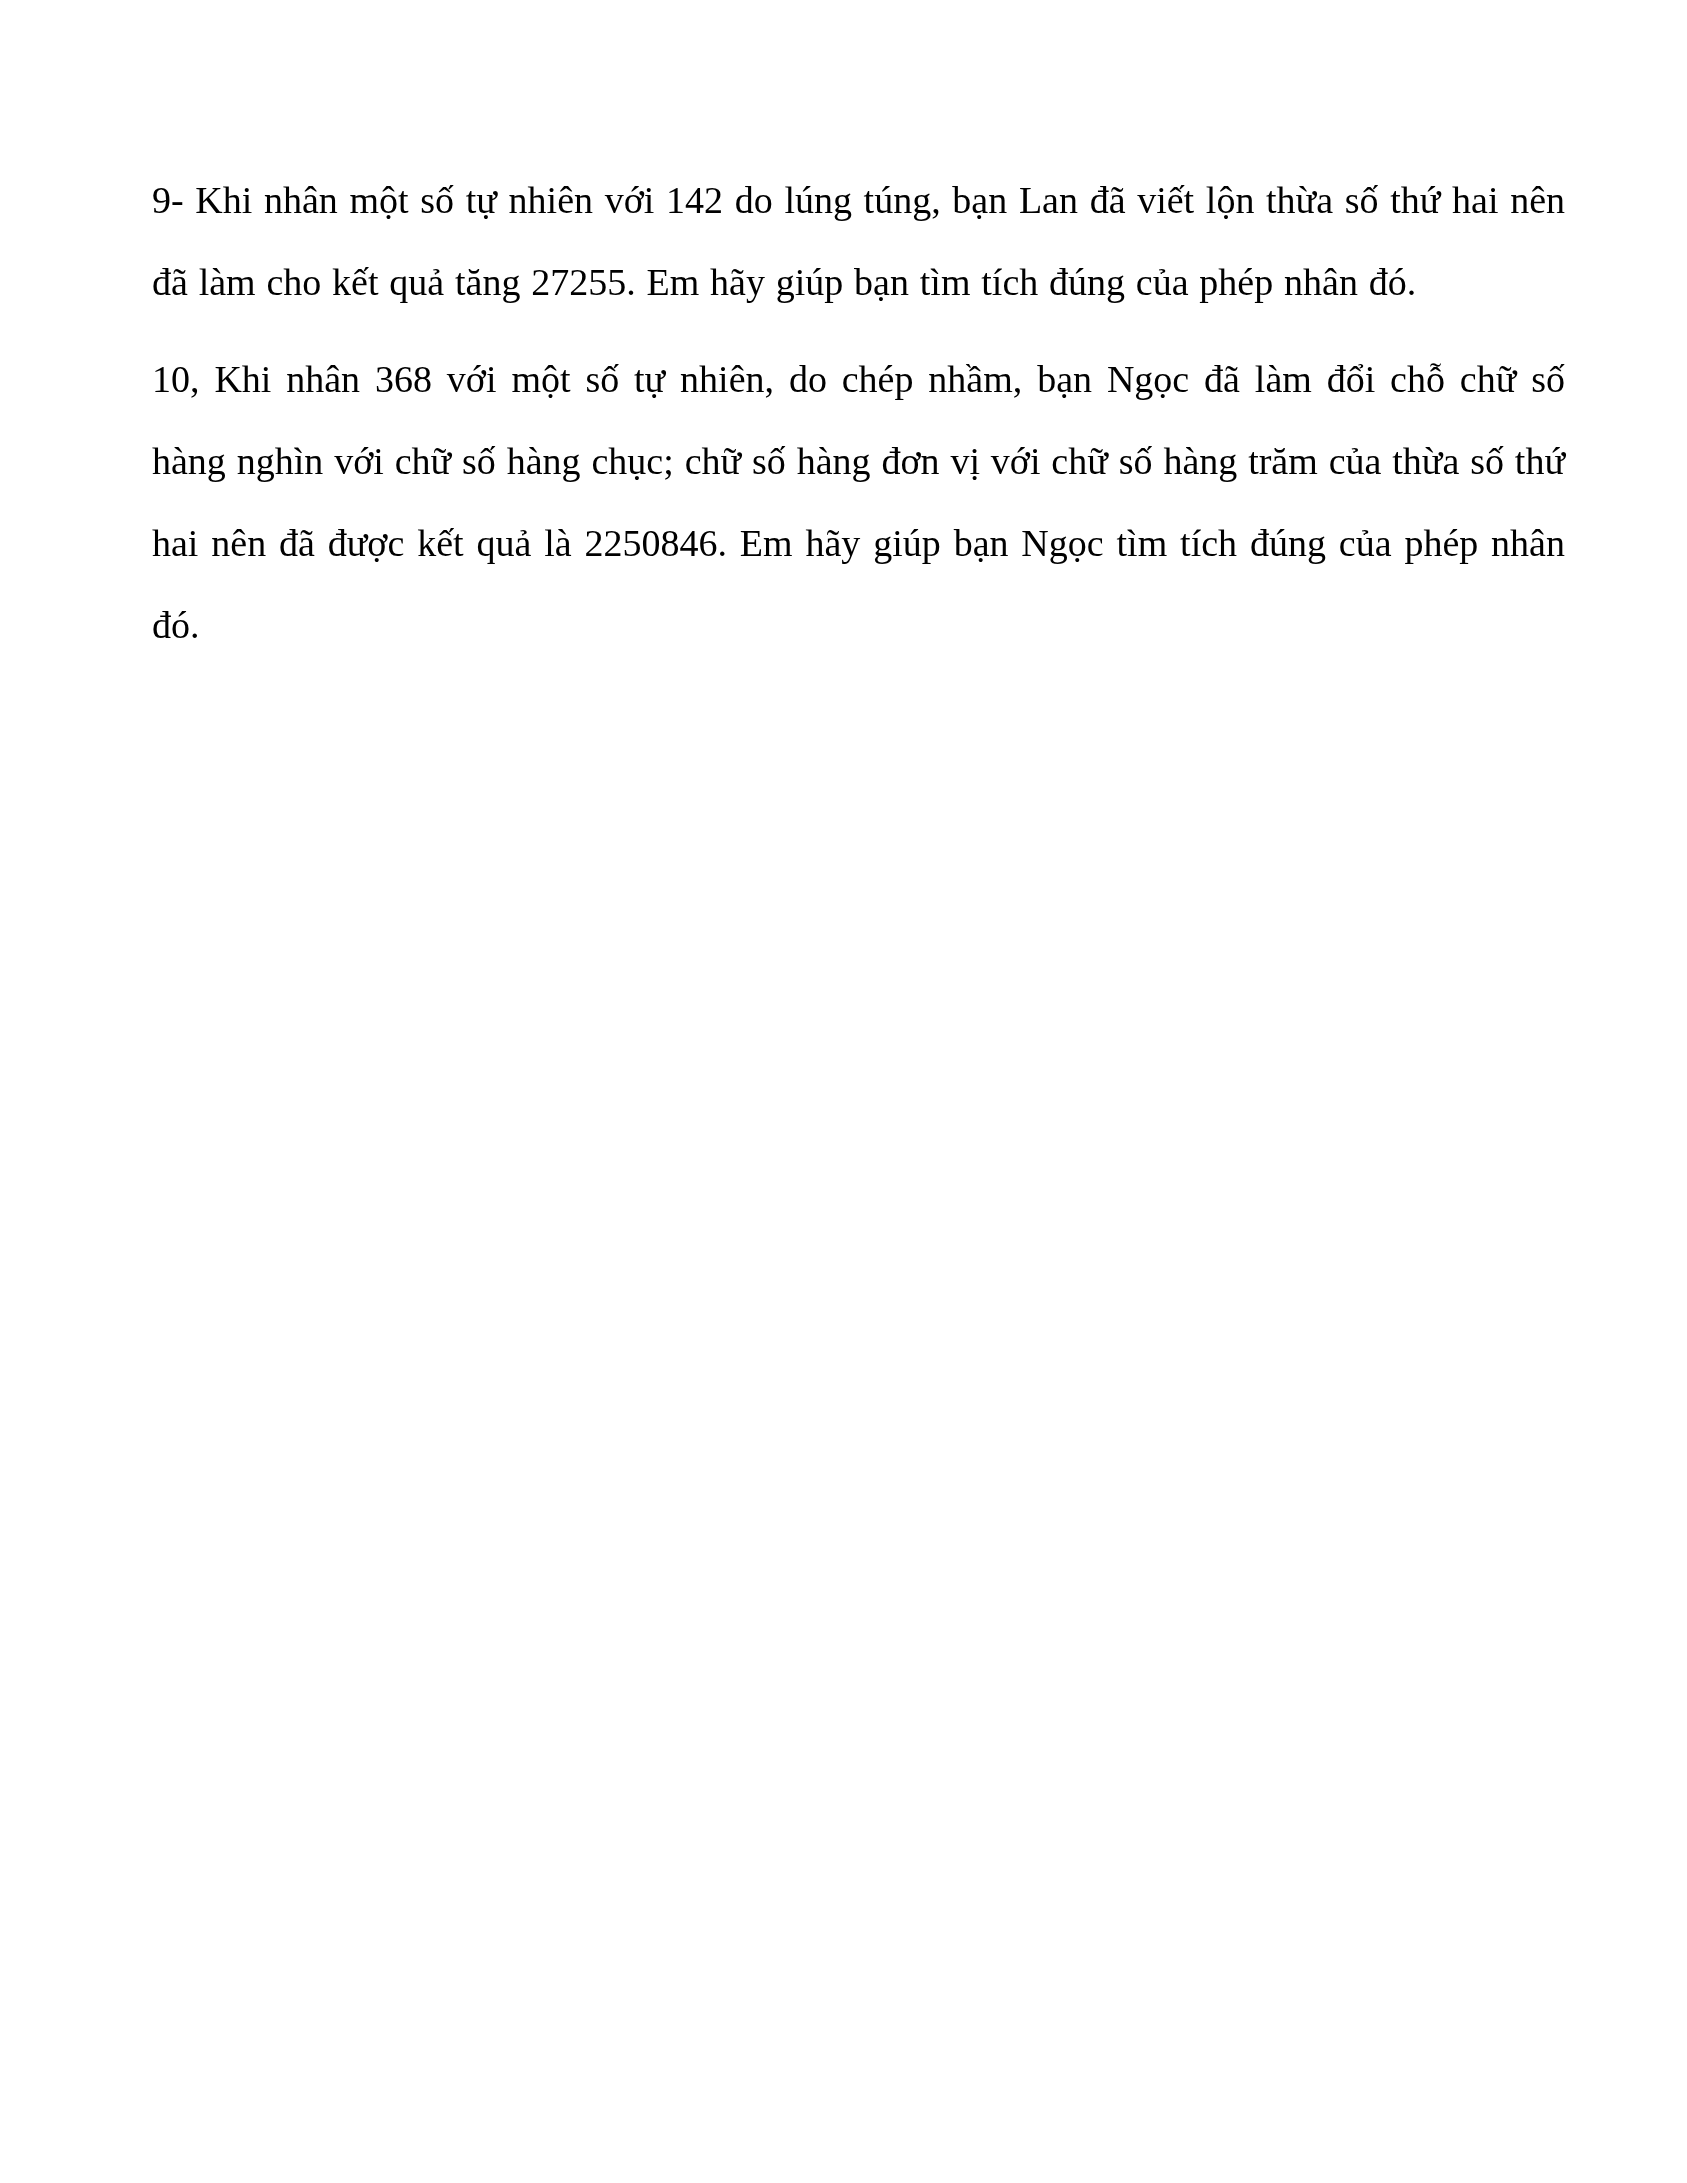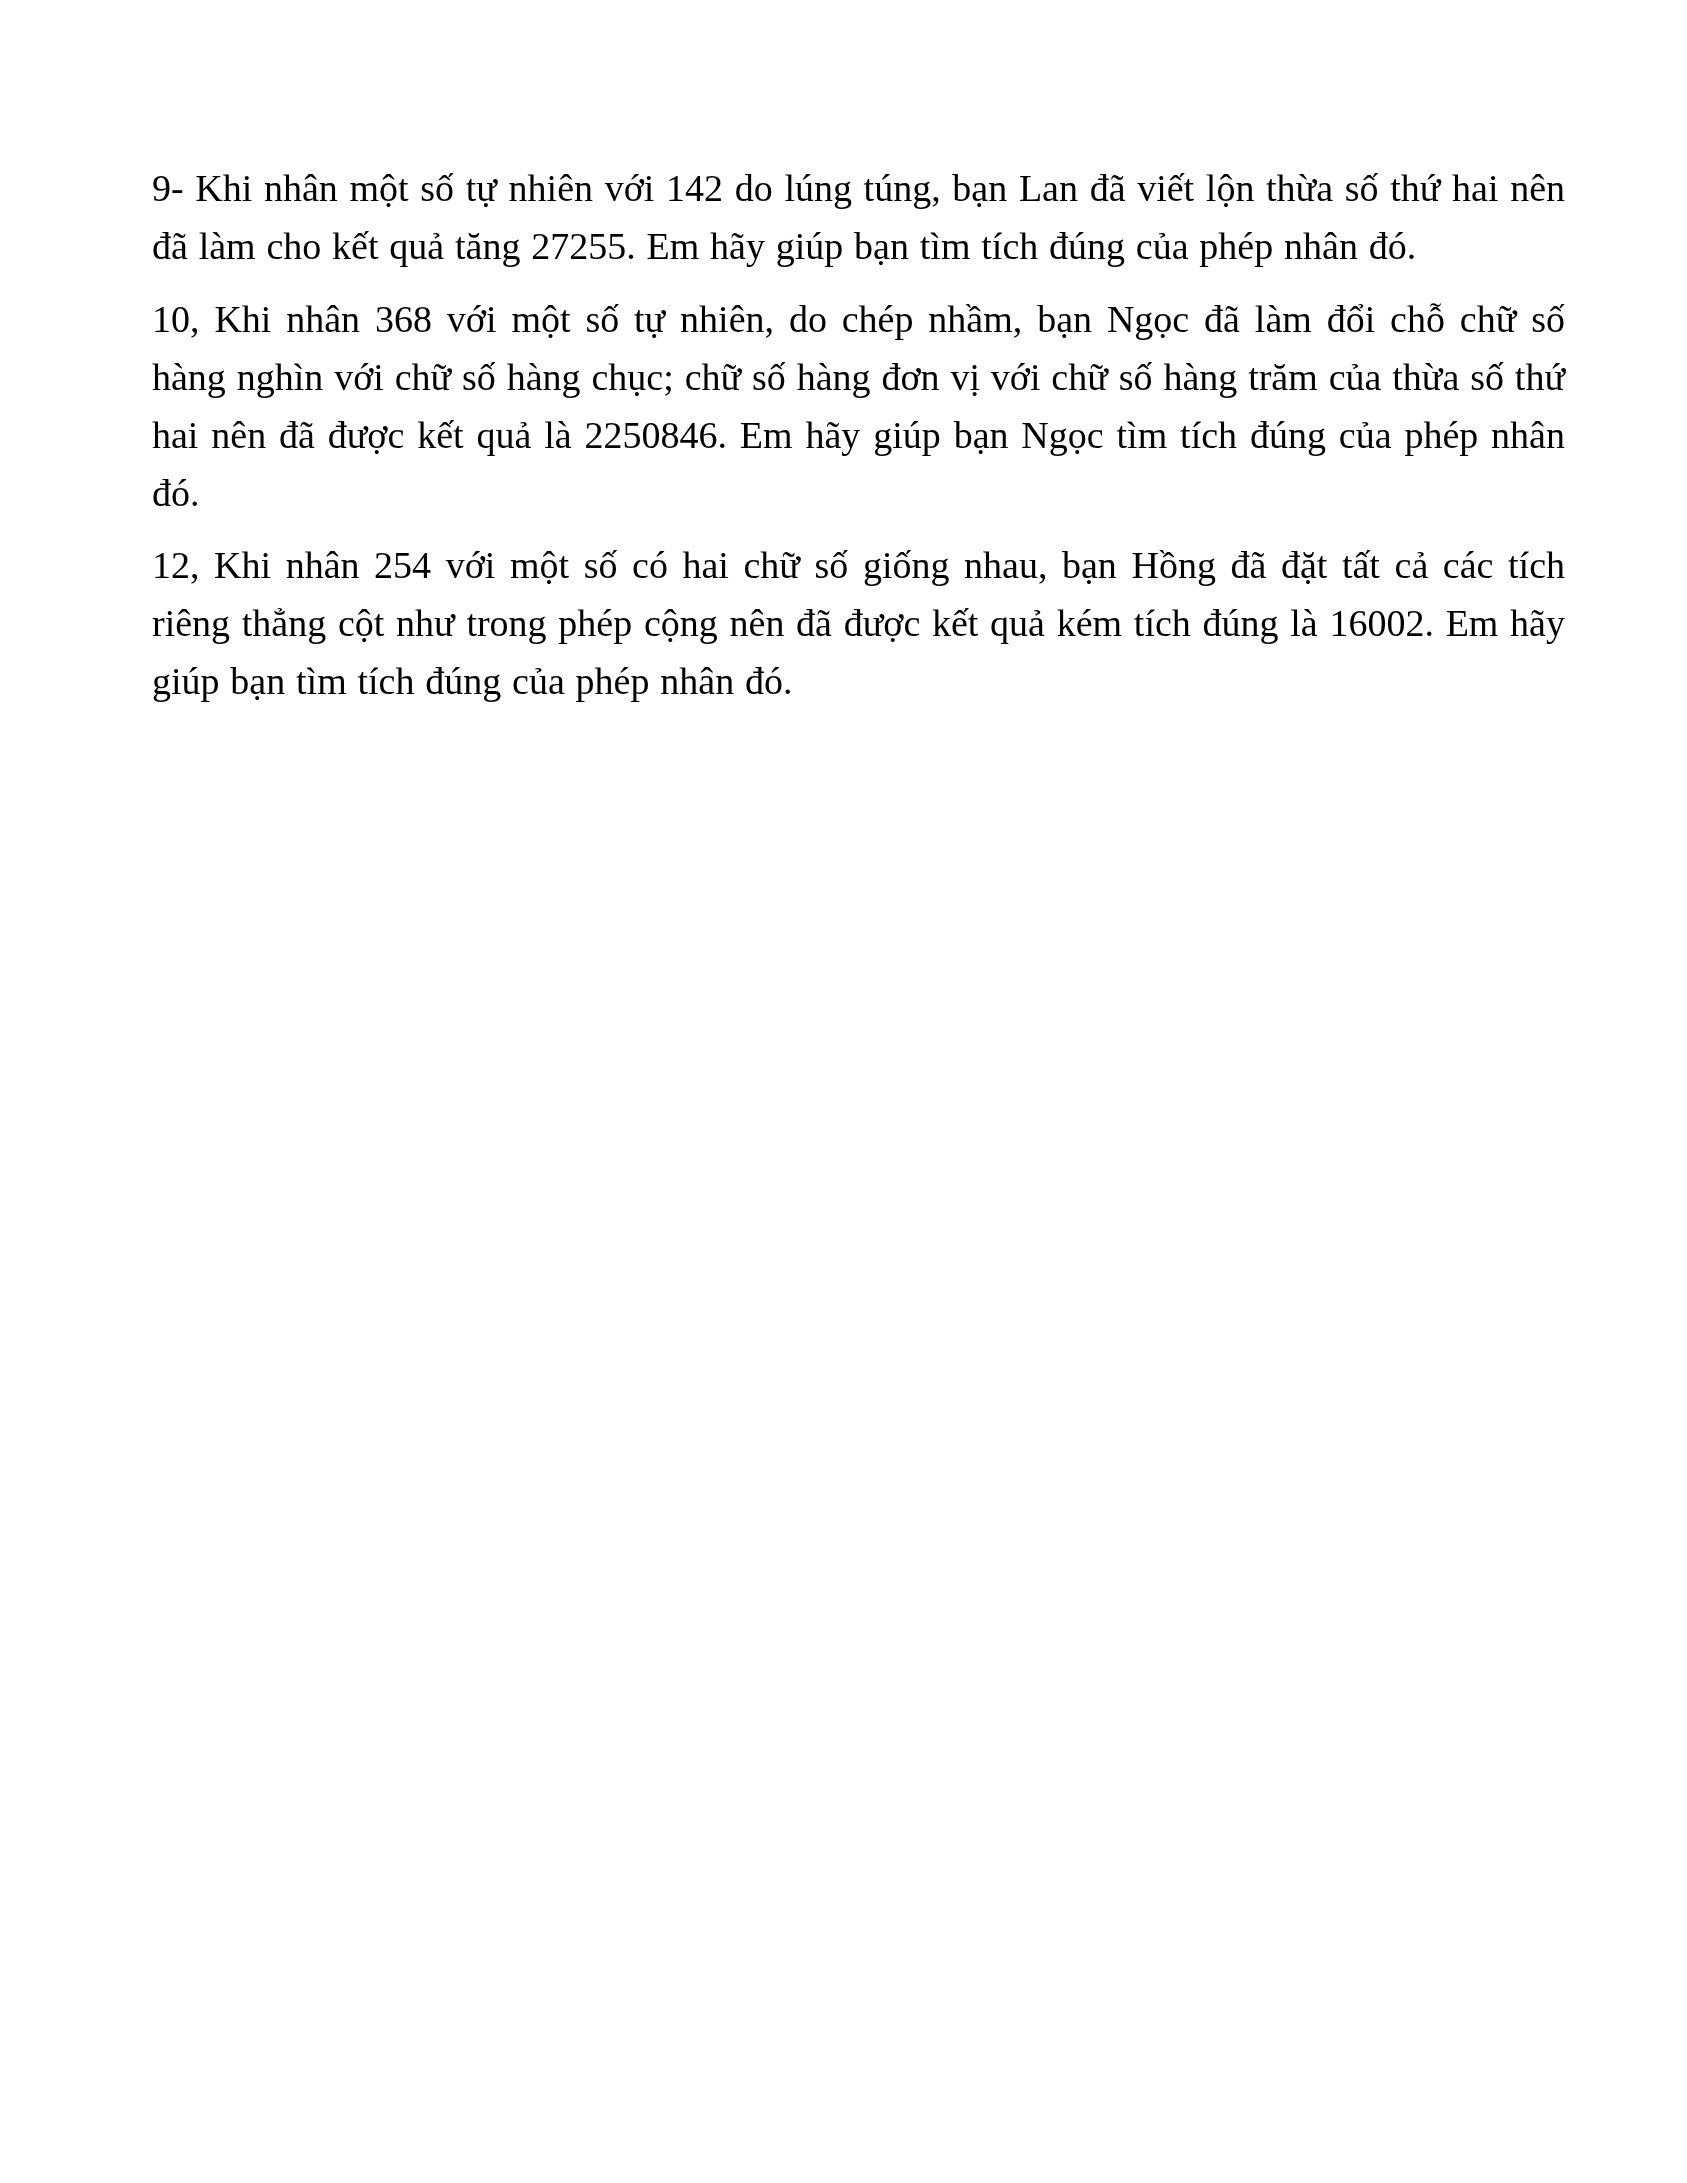--- a/index.html
+++ b/index.html
@@ -22,33 +22,32 @@
   .content {
     position: absolute;
     top: 159px;
     left: 152px;
     width: 1413px;
     color: #000000;
   }
   .content p {
     margin: 0 0 14.6px 0;
     font-size: 38px;
-    line-height: 58px;
+    line-height: 82px;
     text-align: justify;
     text-justify: inter-word;
     word-spacing: 1.3px;
     color: #000000;
   }
   .content p.indent-small {
     text-indent: 9.3px;
   }
 </style>
 </head>
 <body>
 
 <div class="page">
   <div class="content">
     <p>9- Khi nhân một số tự nhiên với 142 do lúng túng, bạn Lan đã viết lộn thừa số thứ hai nên đã làm cho kết quả tăng 27255. Em hãy giúp bạn tìm tích đúng của phép nhân đó.</p>
     <p>10, Khi nhân 368 với một số tự nhiên, do chép nhầm, bạn Ngọc đã làm đổi chỗ chữ số hàng nghìn với chữ số hàng chục; chữ số hàng đơn vị với chữ số hàng trăm của thừa số thứ hai nên đã được kết quả là 2250846. Em hãy giúp bạn Ngọc tìm tích đúng của phép nhân đó.</p>
-    <p>12, Khi nhân 254 với một số có hai chữ số giống nhau, bạn Hồng đã đặt tất cả các tích riêng thẳng cột như trong phép cộng nên đã được kết quả kém tích đúng là 16002. Em hãy giúp bạn tìm tích đúng của phép nhân đó.</p>
   </div>
 </div>
 
 
 </body></html>

